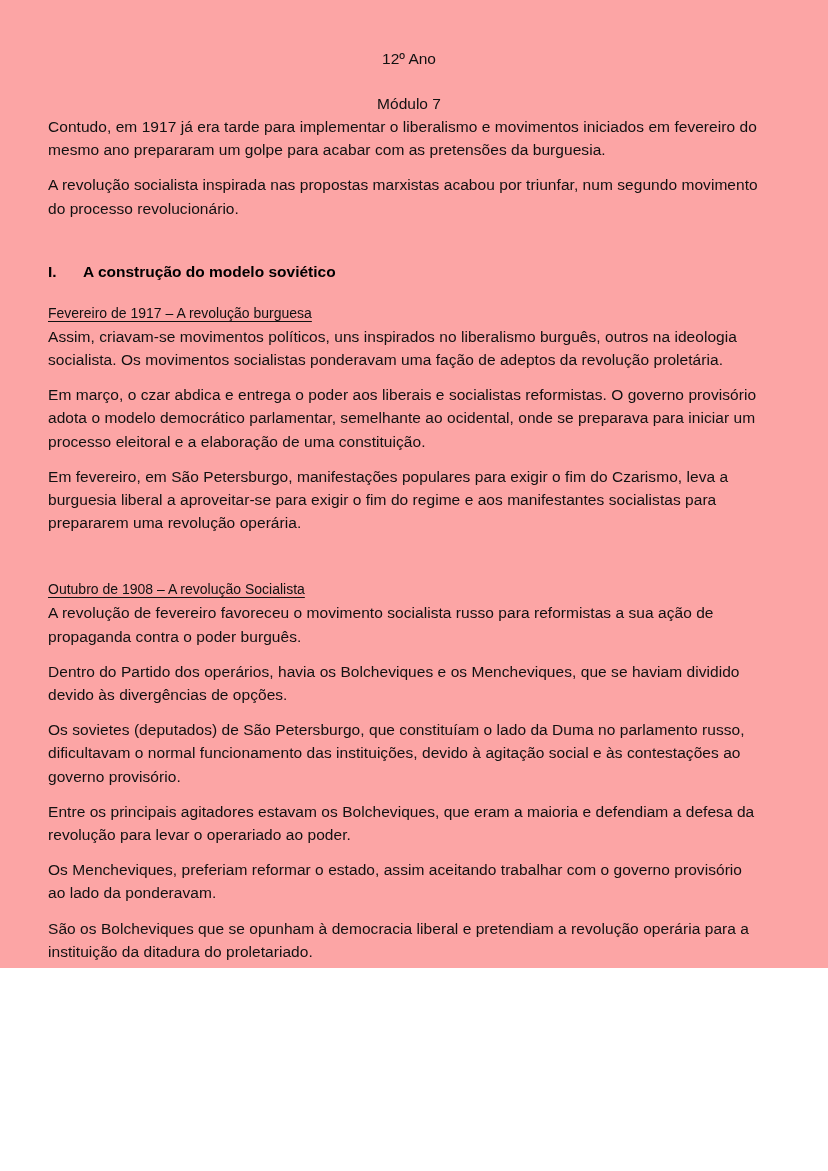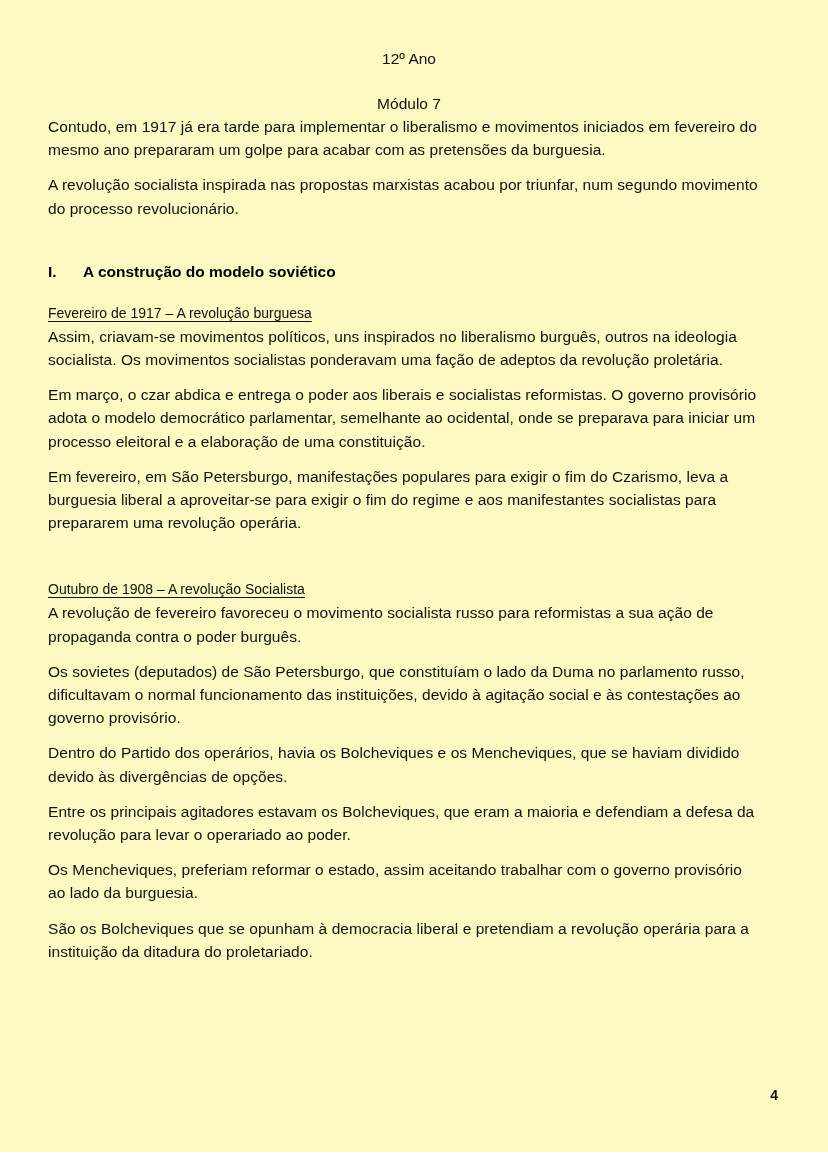--- a/index.html
+++ b/index.html
@@ -9,23 +9,23 @@
     background: #ffffff;
   }
   body {
     font-family: "Liberation Sans", sans-serif;
     color: #000000;
     -webkit-font-smoothing: antialiased;
   }
   .page {
     position: relative;
     width: 828px;
-    height: 1152px;
+    height: 968px;
     margin: 0 auto;
-    background: #fef9c3;
+    background: #fca5a5;
     box-sizing: border-box;
     overflow: hidden;
     padding-left: 41px;
   }
   .content {
     position: absolute;
     left: 48px;
     top: 0;
     width: 722px;
   }
@@ -114,22 +114,22 @@
 
     <div class="sub-heading"><span class="u">Fevereiro de 1917 – A revolução burguesa</span></div>
 
     <p class="body-par">Assim, criavam-se movimentos políticos, uns inspirados no liberalismo burguês, outros na ideologia socialista. Os movimentos socialistas ponderavam uma fação de adeptos da revolução proletária.</p>
     <p class="body-par">Em março, o czar abdica e entrega o poder aos liberais e socialistas reformistas. O governo provisório adota o modelo democrático parlamentar, semelhante ao ocidental, onde se preparava para iniciar um processo eleitoral e a elaboração de uma constituição.</p>
     <p class="body-par">Em fevereiro, em São Petersburgo, manifestações populares para exigir o fim do Czarismo, leva a burguesia liberal a aproveitar-se para exigir o fim do regime e aos manifestantes socialistas para prepararem uma revolução operária.</p>
 
     <div class="sub-heading block-gap"><span class="u">Outubro de 1908 – A revolução Socialista</span></div>
 
     <p class="body-par after-sub">A revolução de fevereiro favoreceu o movimento socialista russo para reformistas a sua ação de propaganda contra o poder burguês.</p>
+    <p class="body-par">Dentro do Partido dos operários, havia os Bolcheviques e os Mencheviques, que se haviam dividido devido às divergências de opções.</p>
     <p class="body-par">Os sovietes (deputados) de São Petersburgo, que constituíam o lado da Duma no parlamento russo, dificultavam o normal funcionamento das instituições, devido à agitação social e às contestações ao governo provisório.</p>
-    <p class="body-par">Dentro do Partido dos operários, havia os Bolcheviques e os Mencheviques, que se haviam dividido devido às divergências de opções.</p>
     <p class="body-par">Entre os principais agitadores estavam os Bolcheviques, que eram a maioria e defendiam a defesa da revolução para levar o operariado ao poder.</p>
-    <p class="body-par">Os Mencheviques, preferiam reformar o estado, assim aceitando trabalhar com o governo provisório ao lado da burguesia.</p>
+    <p class="body-par">Os Mencheviques, preferiam reformar o estado, assim aceitando trabalhar com o governo provisório ao lado da ponderavam.</p>
     <p class="body-par">São os Bolcheviques que se opunham à democracia liberal e pretendiam a revolução operária para a instituição da ditadura do proletariado.</p>
 
   </div>
 
   <div class="page-number">4</div>
 </div>
 
 </body></html>

